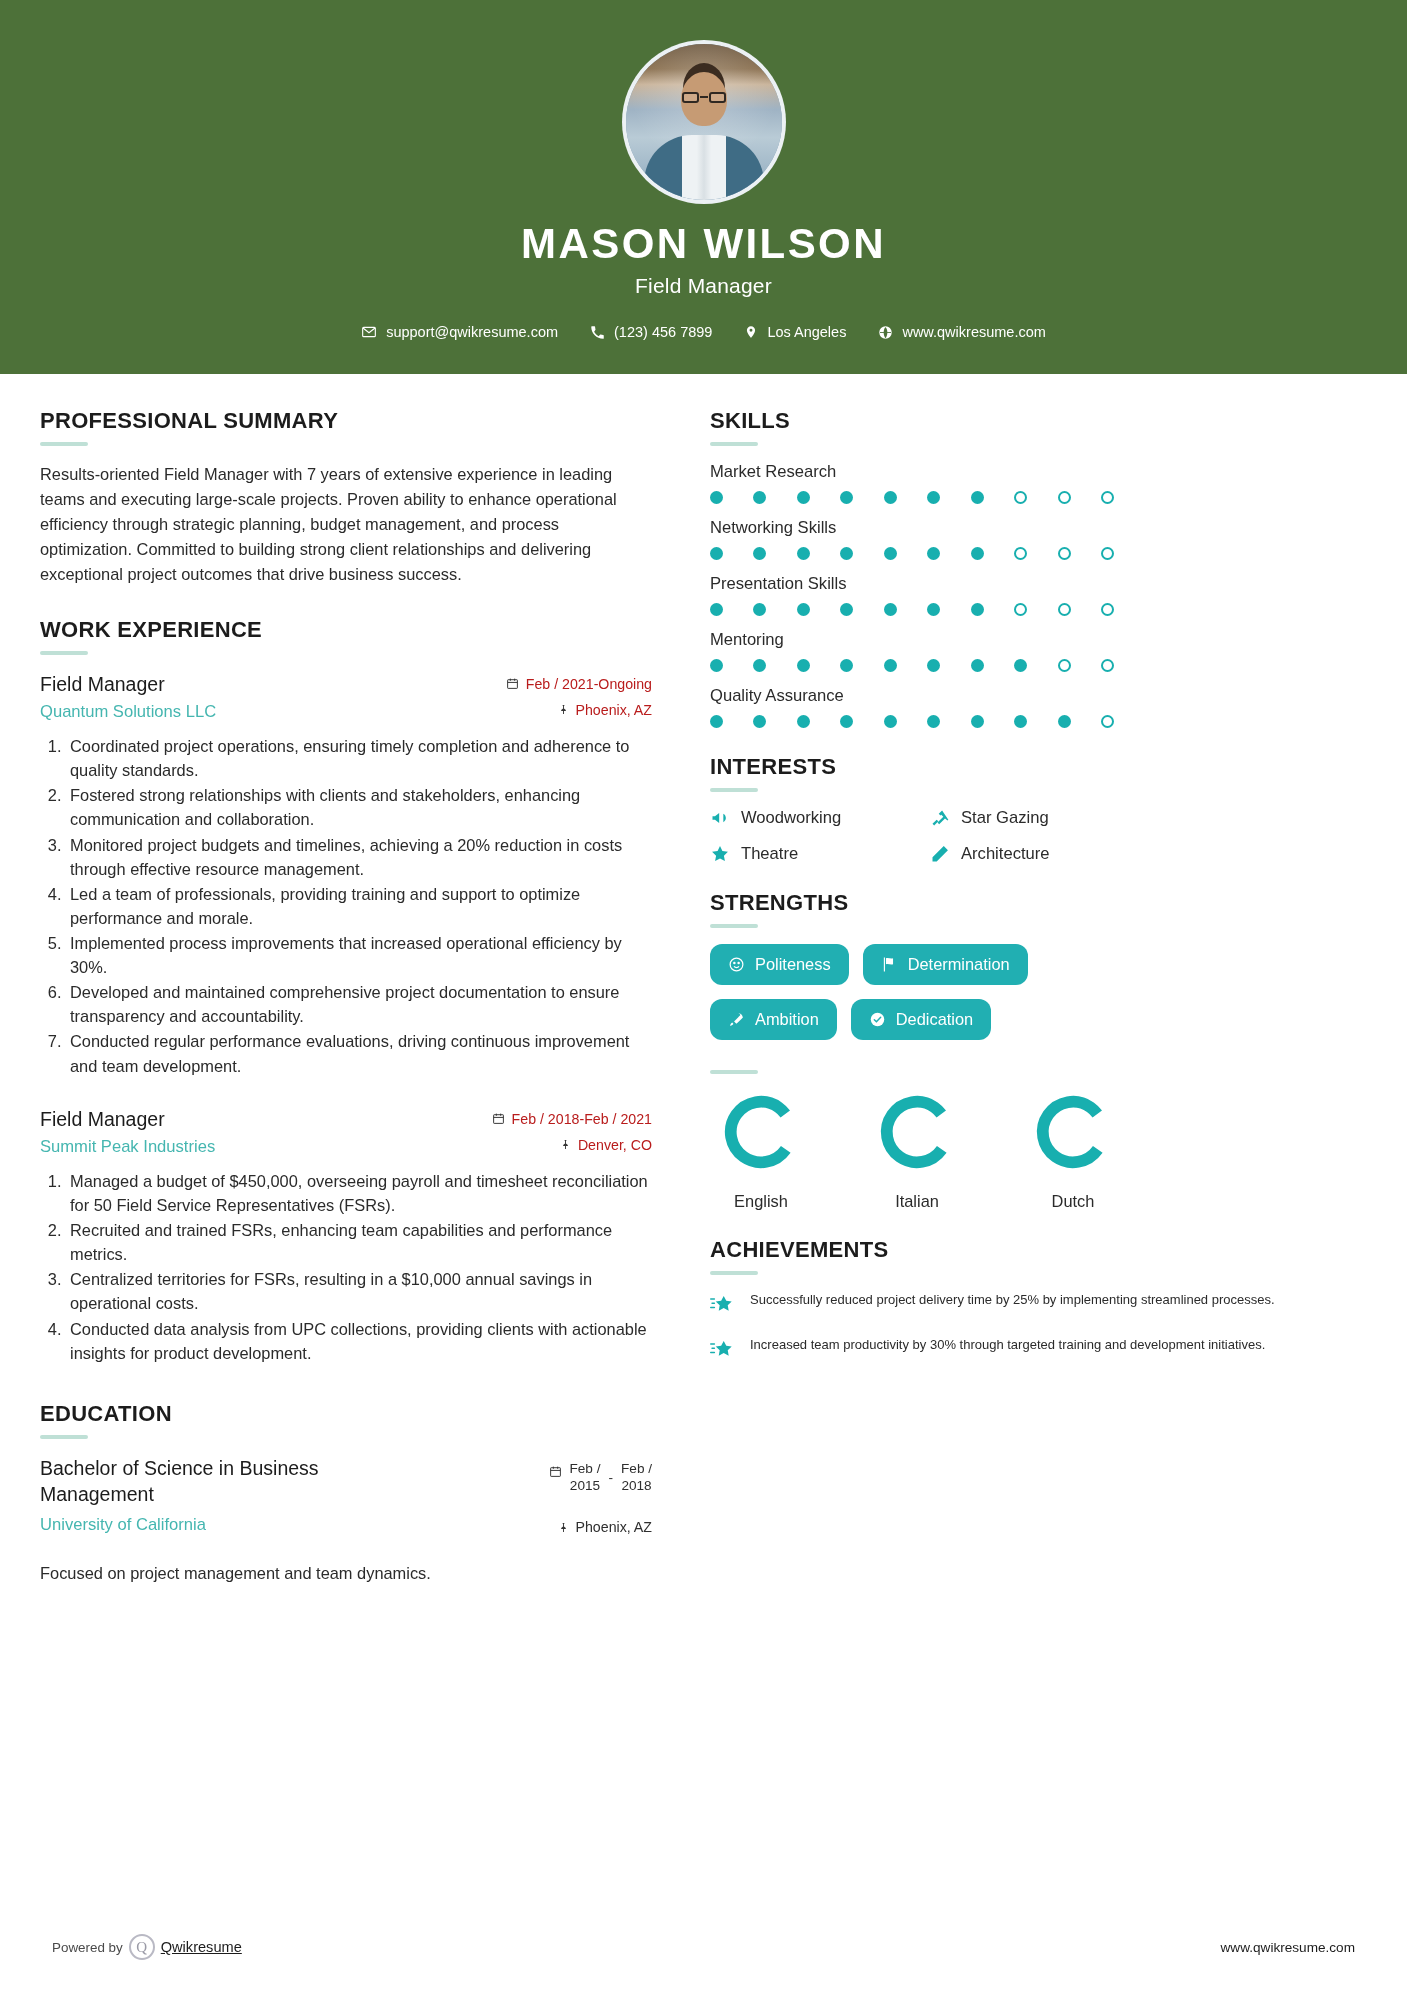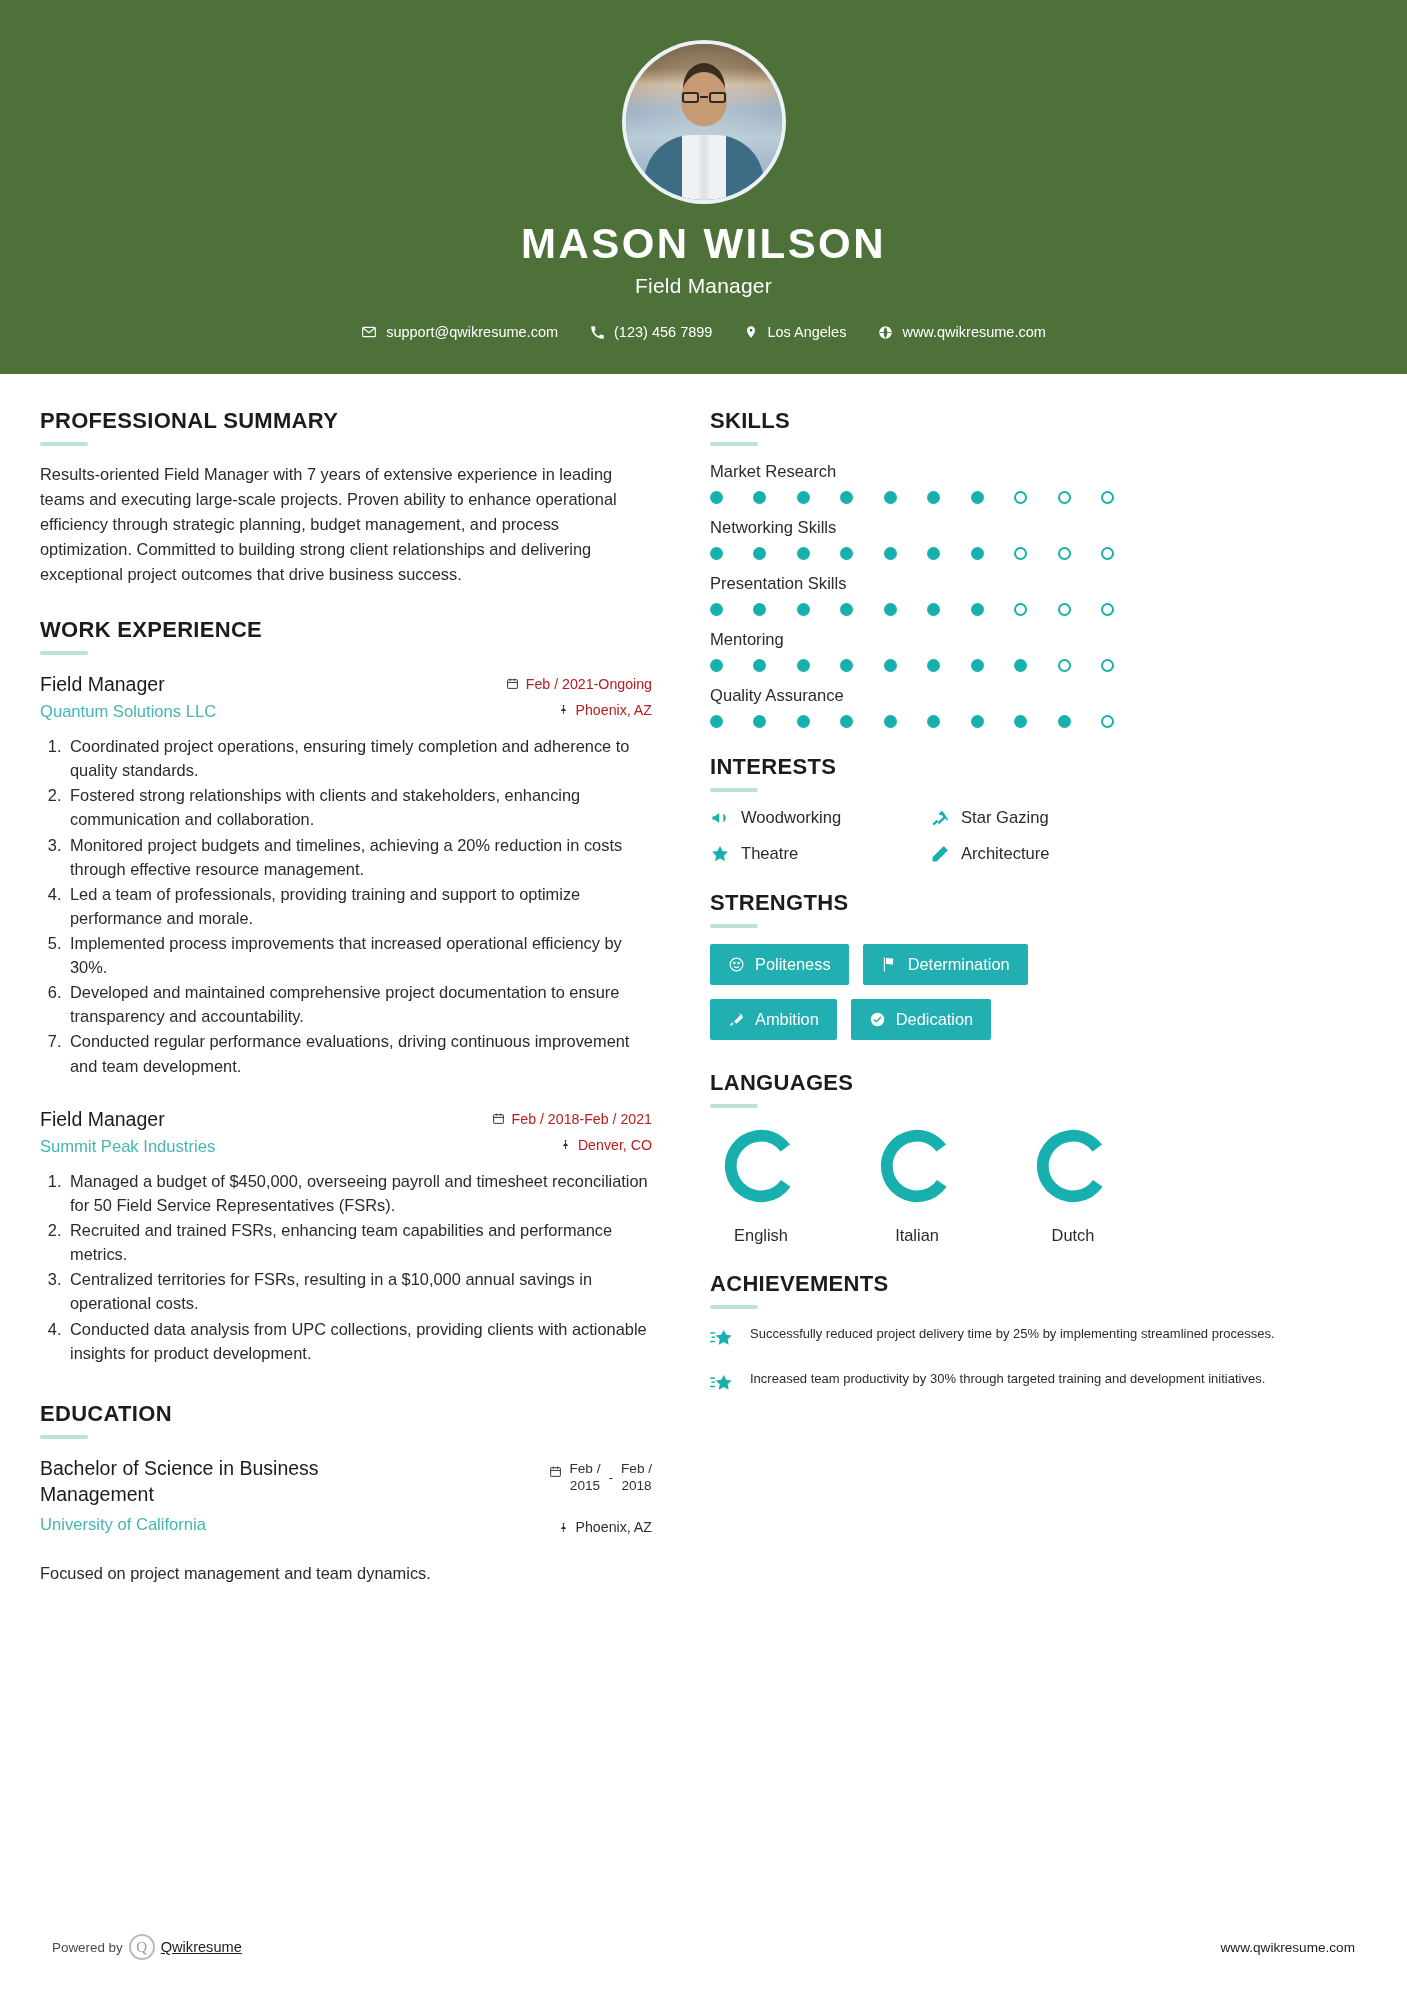--- a/index.html
+++ b/index.html
@@ -237,21 +237,21 @@
 
   .strength-rows { display: flex; flex-wrap: wrap; gap: 14px 14px; }
   .chip {
     background: #21AFB2;
     color: #fff;
     font-size: 16.4px;
     padding: 11px 18px;
     display: inline-flex;
     align-items: center;
     gap: 10px;
-    border-radius: 2px;
+    border-radius: 12px;
     white-space: nowrap;
   }
   .chip-row { display:flex; gap:14px; width:100%; }
 
   .langs { display: flex; gap: 66px; padding-left: 6px; margin-top: 6px; }
   .lang { text-align: center; width: 90px; }
   .lang-label { font-size: 16.4px; color: #2b2b2b; margin-top: 14px; }
 
   .ach-item {
     display: flex; gap: 14px;
@@ -596,21 +596,20 @@
                   <circle cx="12" cy="12" r="9.5"></circle>
                   <path d="M7.5 12.3l3 3 6-6.6" stroke="#21AFB2" stroke-width="2" fill="none" stroke-linecap="round"></path>
                 </svg>
               <span>Dedication</span>
             </div>
           </div>
         </div>
       </div>
 
       <div class="section" style="margin-top:30px;">
-        <div class="sec-title">LANGUAGES</div>
         <div class="sec-rule"></div>
         <div class="langs">
           <div class="lang">
             <svg width="84" height="84" viewBox="0 0 100 100">
               <circle cx="50" cy="50" r="36" fill="none" stroke="#18AFAF" stroke-width="14" stroke-linecap="butt" transform="rotate(35 50 50)" class="ring-arc" stroke-dasharray="180.95573684677208 45.23893421169302"></circle>
             </svg>
             <div class="lang-label">English</div>
           </div>
           <div class="lang">
             <svg width="84" height="84" viewBox="0 0 100 100">

